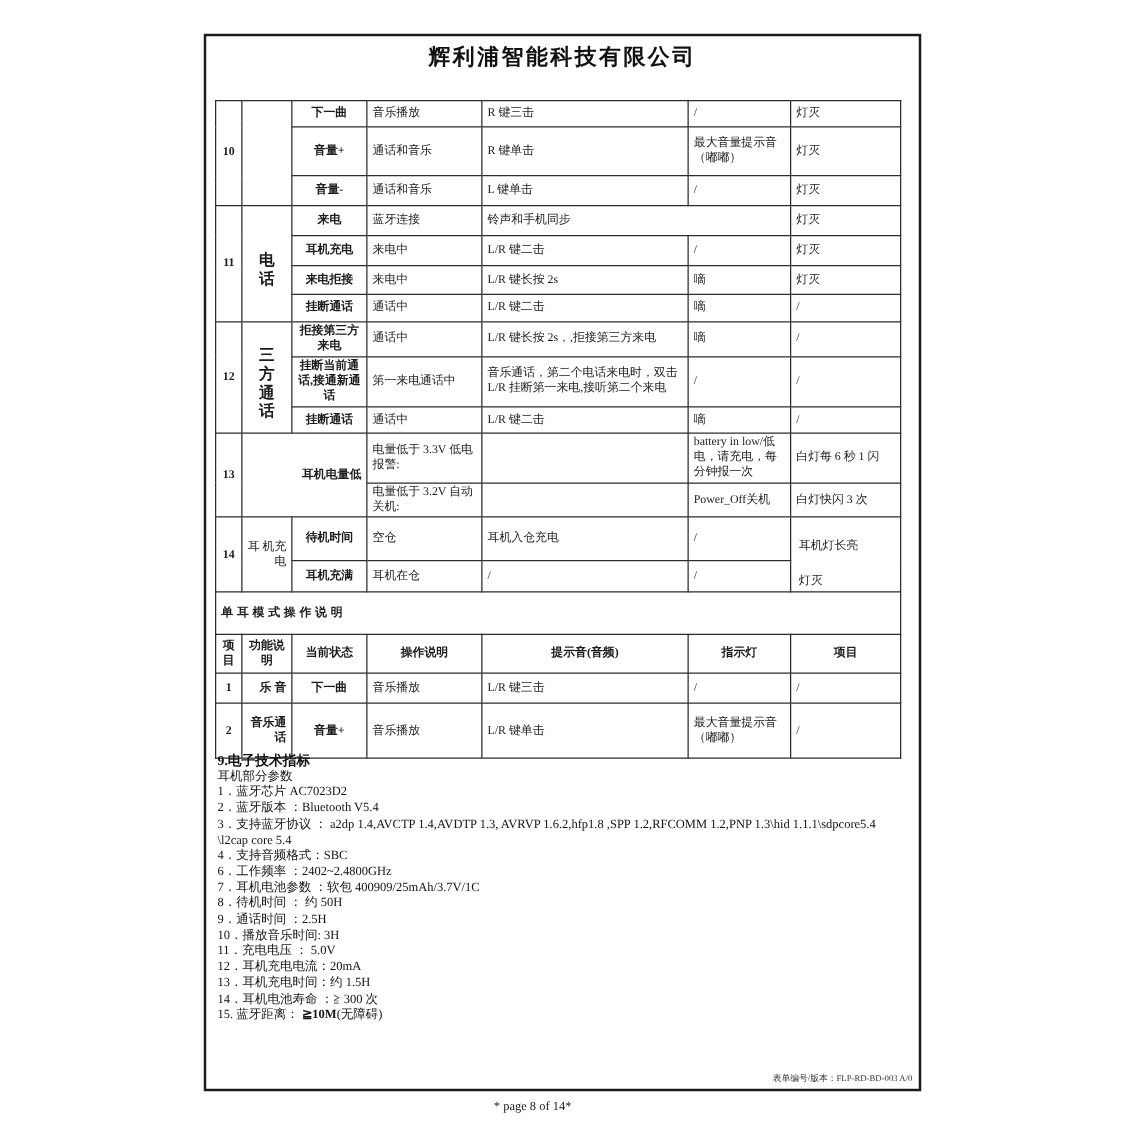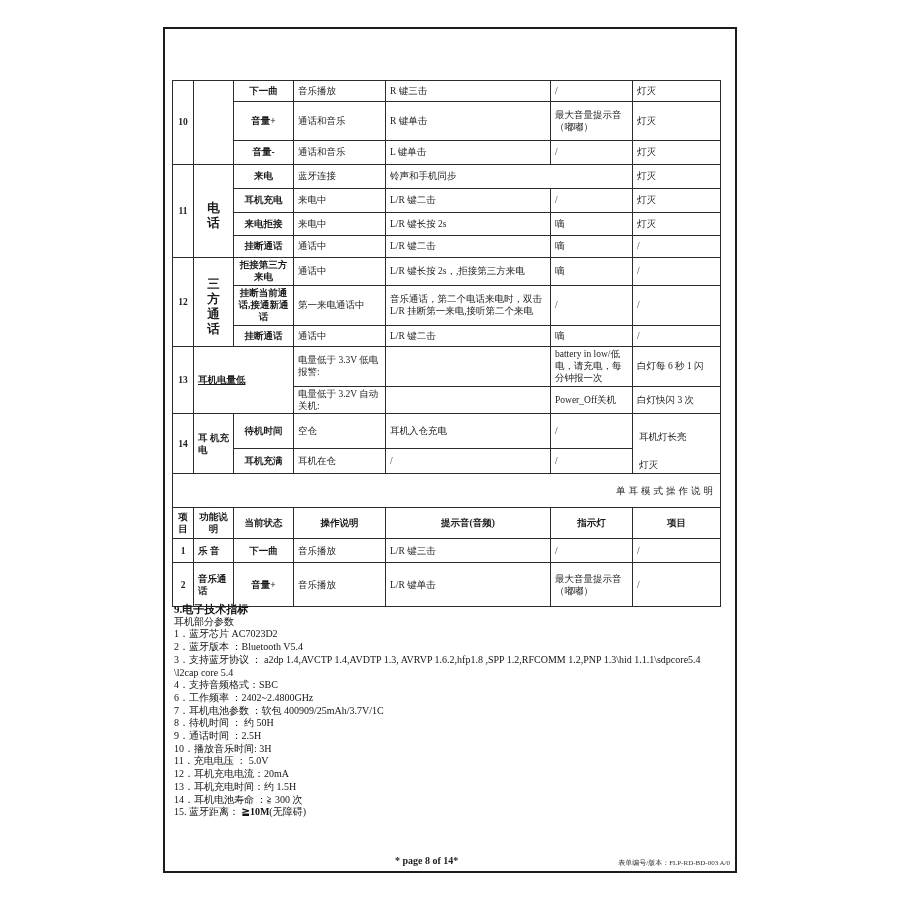--- a/index.html
+++ b/index.html
@@ -21,45 +21,46 @@
   }
   table.ops td{
     border:1px solid #2c2c2c;font-size:9.5px;line-height:1.3;
     padding:1px 4px;vertical-align:middle;color:#1c1c1c;
     overflow:hidden;
   }
   td.num{text-align:center;font-weight:bold;font-size:10.5px;}
   td.fn{text-align:center;font-weight:bold;word-break:break-all;}
   td.grp{text-align:center;font-weight:bold;}
   .vstack{display:inline-block;width:14px;font-weight:bold;font-size:12.5px;line-height:1.2;word-break:break-all;text-align:center;margin-top:10px;}
-  td.grpwrap{text-align:left;font-weight:bold;font-size:11.5px;line-height:1.25;padding:1px 3px;}
-  td.merged-label{text-align:left;font-weight:bold;font-size:10px;text-decoration:underline;}
+  td.grpwrap{text-align:right;font-weight:normal;font-size:11.5px;line-height:1.25;padding:1px 3px;}
+  td.merged-label{text-align:right;font-weight:bold;font-size:10px;}
   td.txt{padding-left:6px;word-break:break-all;}
-  td.sect{text-align:right;font-weight:normal;font-size:19px;letter-spacing:3px;padding:4px 0;}
+  td.sect{text-align:left;font-weight:bold;font-size:19px;letter-spacing:3px;padding:4px 0;}
   td.hdr{text-align:center;font-weight:bold;font-size:10.5px;line-height:1.3;padding:2px 1px;}
-  td.fn2{text-align:left;font-weight:bold;font-size:12.5px;line-height:1.25;}
+  td.fn2{text-align:right;font-weight:bold;font-size:12.5px;line-height:1.25;}
   .led-merged{display:flex;flex-direction:column;}
   .led-merged div{padding-left:2px;}
   .led-merged .l1{margin-top:14px;}
   .led-merged .l2{margin-top:16px;}
   .specs{
     position:absolute;left:9px;top:574px;width:560px;
     font-size:10px;line-height:12.7px;color:#141414;
   }
   .specs .h{font-size:11px;font-weight:bold;}
   .specs .proto{white-space:nowrap;}
   .specs .b{font-weight:bold;}
-  .footer-page{position:absolute;left:230px;top:826px;font-size:10px;color:#222;font-weight:bold;}
+  .footer-page{position:absolute;left:230px;top:851px;font-size:10px;color:#222;}
   .footer-form{position:absolute;right:5px;top:829px;font-size:7px;color:#333;}
 </style>
 </head>
 <body>
 
 <div class="sheet">
 
+  <div class="doc-title">辉利浦智能科技有限公司</div>
 
   <table class="ops">
     <colgroup>
       <col style="width:21px">
         <col style="width:40px">
         <col style="width:60px">
       <col style="width:92px">
         <col style="width:165px">
         <col style="width:82px">
         <col style="width:88px">

